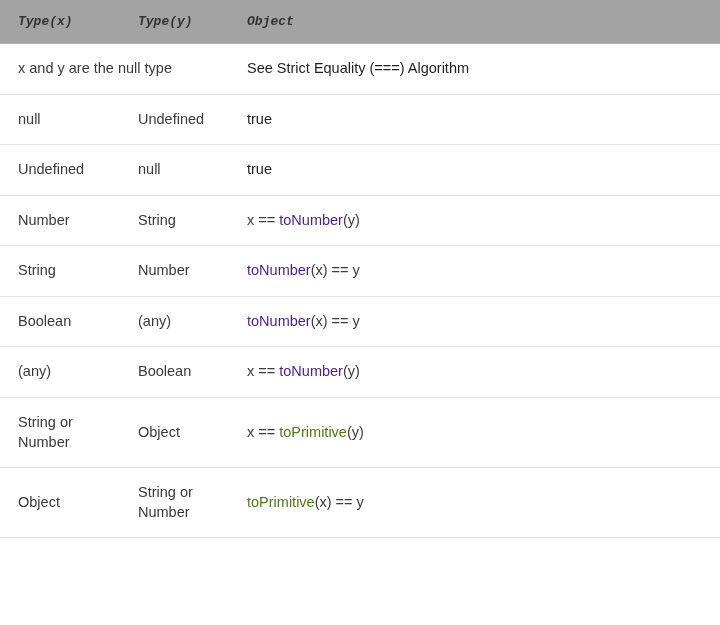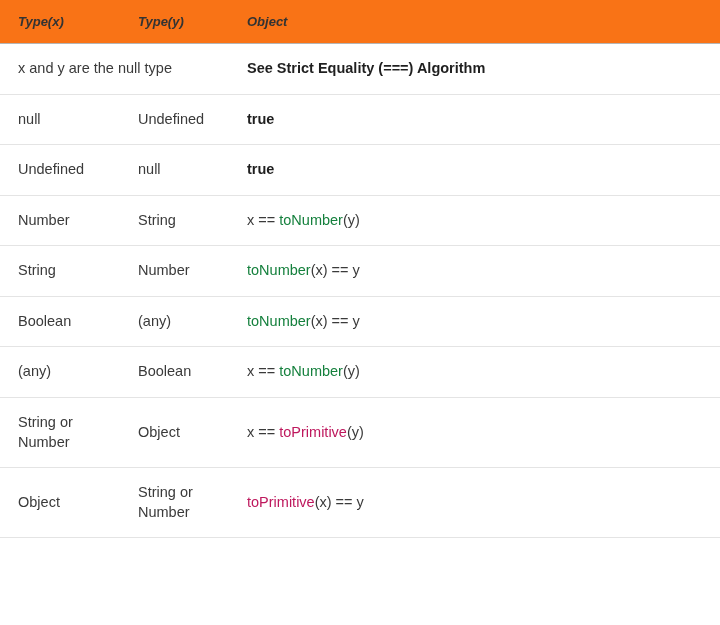--- a/index.html
+++ b/index.html
@@ -20,29 +20,30 @@
   table.equality-table {
     border-collapse: collapse;
     width: 720px;
     table-layout: fixed;
   }
   table.equality-table col.col-typex { width: 120px; }
   table.equality-table col.col-typey { width: 105px; }
   table.equality-table col.col-result { width: 495px; }
 
   table.equality-table thead th {
-    background: #f97316;
+    background: #a3a3a3;
     color: #333333;
     font-style: italic;
     font-weight: bold;
     font-size: 13px;
     text-align: left;
     padding: 14px 0 14px 18px;
     border-bottom: 1px solid #b5b5b5;
     vertical-align: middle;
+    font-family: Liberation Mono, monospace;
   }
   table.equality-table thead th.th-result {
     padding-left: 22px;
   }
 
   table.equality-table tbody td {
     border-bottom: 1px solid #e4e4e4;
     font-size: 14.5px;
     color: #3a3a3a;
     padding: 15px 10px 15px 18px;
@@ -52,29 +53,29 @@
   }
   table.equality-table tbody td.cell-result {
     padding-left: 22px;
     color: #2f2f2f;
   }
   table.equality-table tbody tr:last-child td {
     border-bottom: 1px solid #e4e4e4;
   }
 
   .bold-result {
-    font-weight: bold;
+    font-weight: normal;
     color: #1f1f1f;
     font-size: 14.5px;
   }
   .fn-pink {
-    color: #15803d;
+    color: #4c1d95;
   }
   .fn-green {
-    color: #be185d;
+    color: #4d7c0f;
   }
   .plain {
     color: #3a3a3a;
   }
 </style>
 </head>
 <body>
 
 <div class="table-wrap">
   <table class="equality-table">

